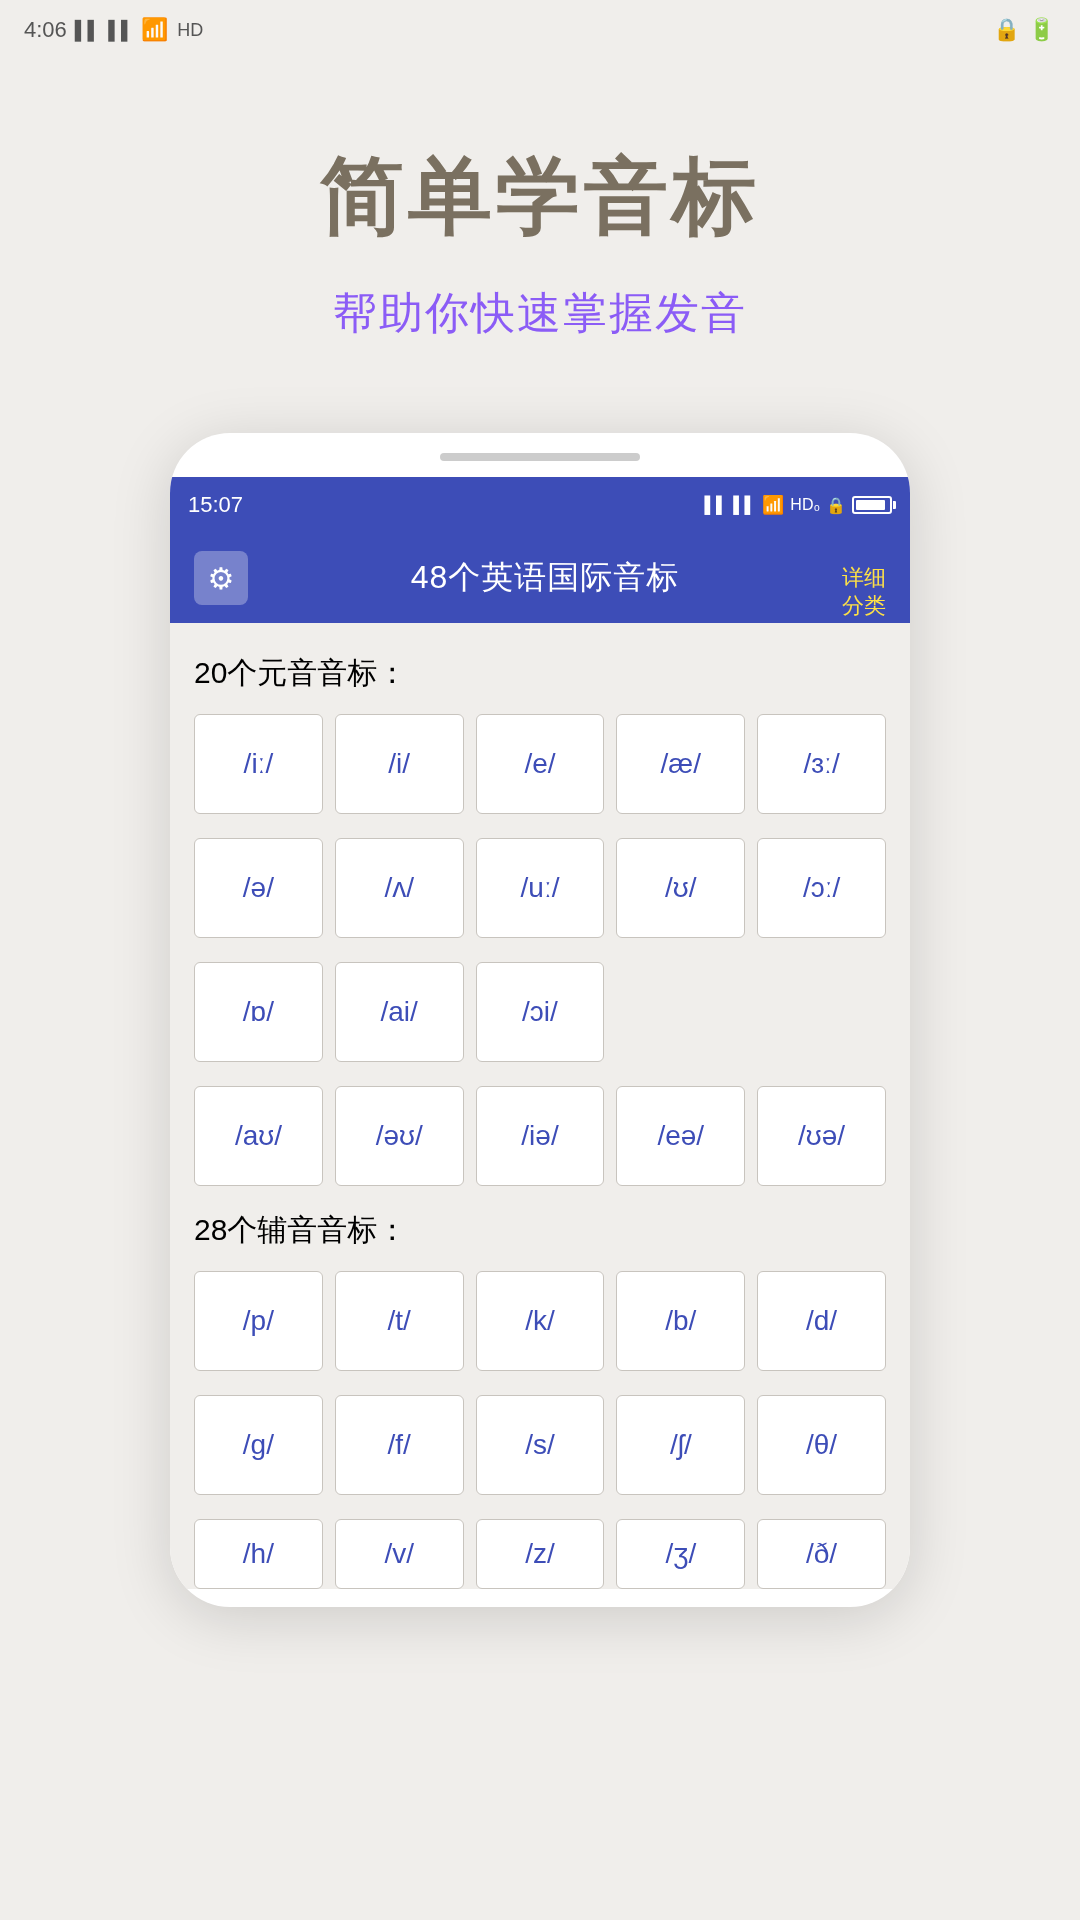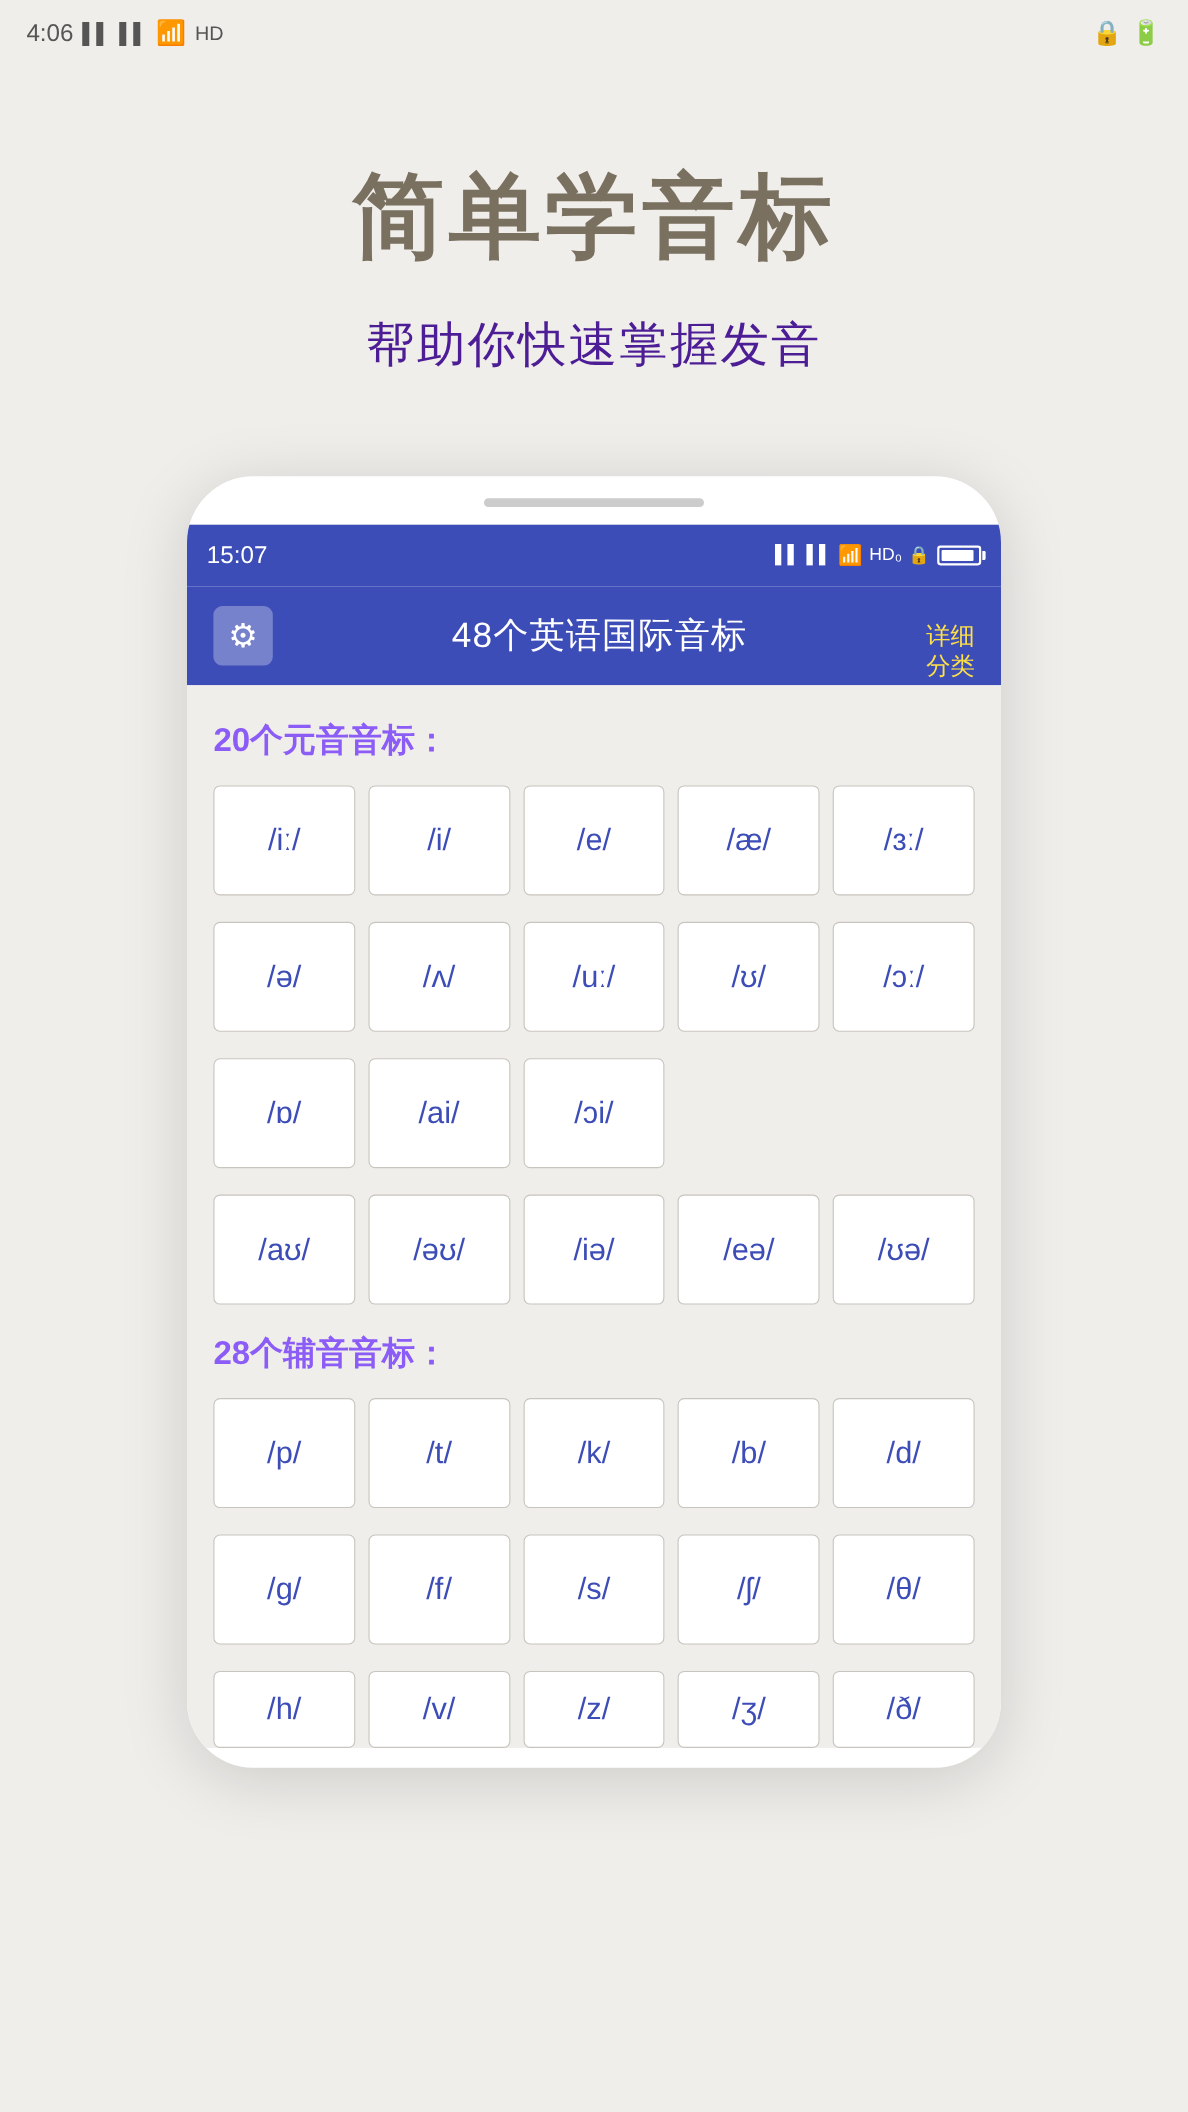--- a/index.html
+++ b/index.html
@@ -48,21 +48,21 @@
     }
     .hero-title {
       font-size: 84px;
       font-weight: 600;
       color: #7a7060;
       letter-spacing: 4px;
       margin-bottom: 30px;
     }
     .hero-subtitle {
       font-size: 44px;
-      color: #4c1d95;
+      color: #8b5cf6;
       letter-spacing: 2px;
     }
 
     
     .phone-mockup {
       width: 740px;
       background: #fff;
       border-radius: 60px;
       box-shadow: 0 10px 60px rgba(0,0,0,0.15);
       overflow: hidden;
@@ -162,22 +162,22 @@
     }
 
     
     .app-content {
       width: 100%;
       background: #f0eeeb;
       padding: 30px 24px 0;
     }
     .section-title {
       font-size: 30px;
-      font-weight: 700;
-      color: #8b5cf6;
+      font-weight: 400;
+      color: #000000;
       margin-bottom: 20px;
     }
     .phoneme-grid {
       display: grid;
       grid-template-columns: repeat(5, 1fr);
       gap: 12px;
       margin-bottom: 24px;
     }
     .phoneme-cell {
       background: #fff;

